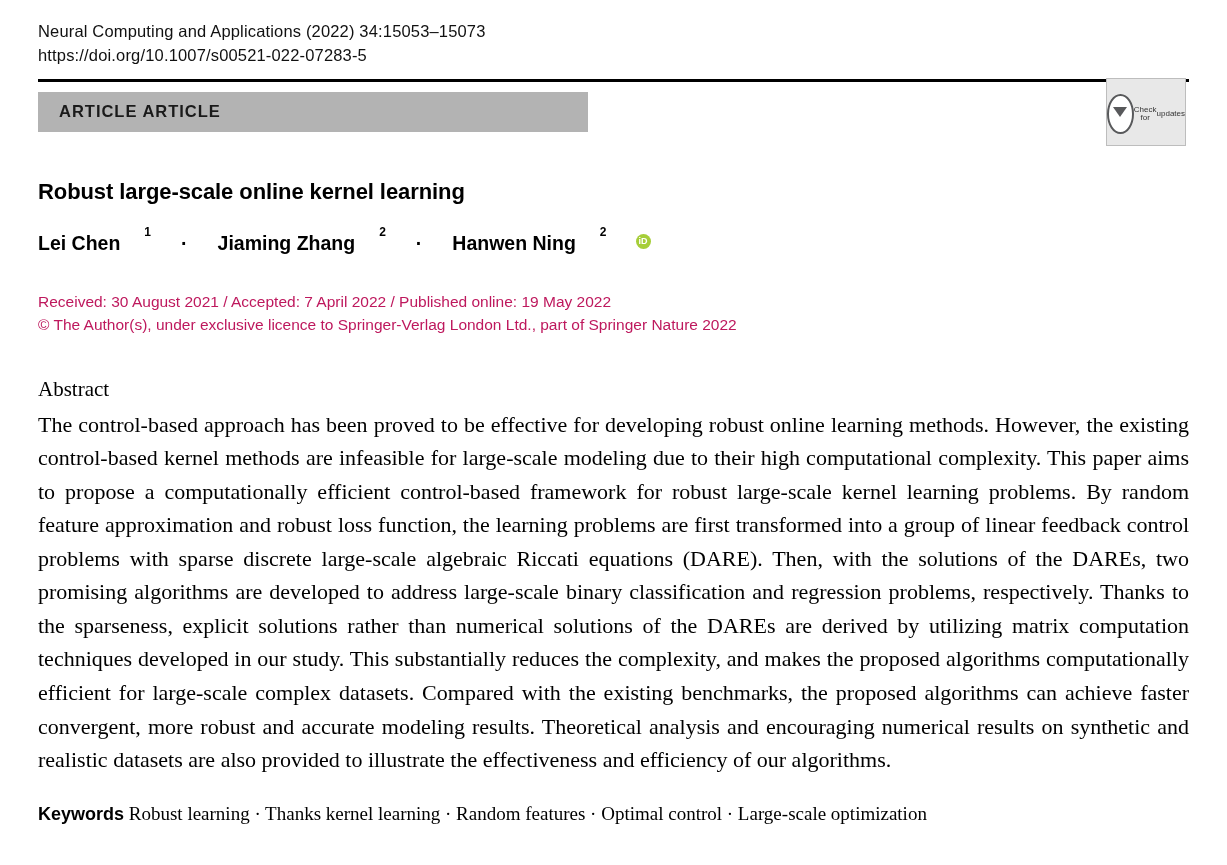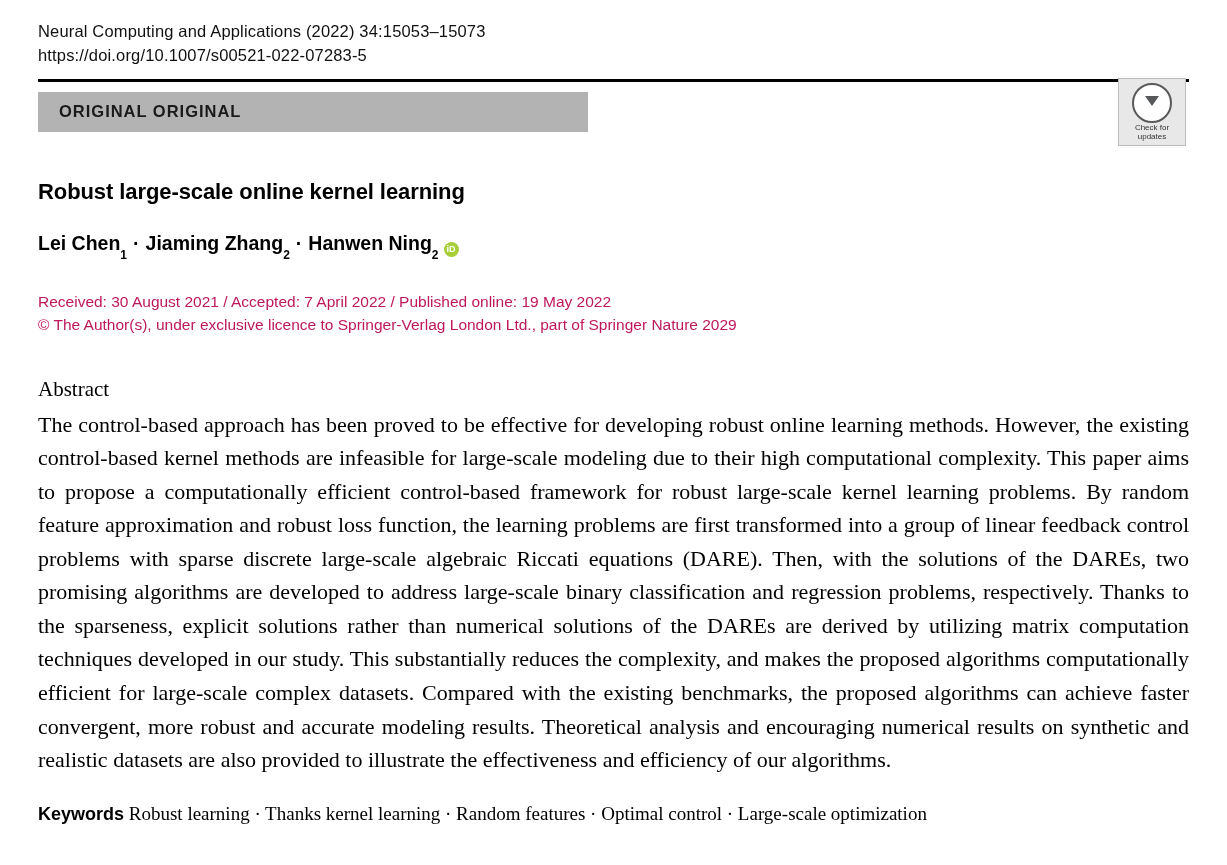--- a/index.html
+++ b/index.html
@@ -61,27 +61,26 @@
     font-weight: bold;
     letter-spacing: 0.06em;
     color: #1a1a1a;
   }
 
   
   .crossmark {
     position: absolute;
     right: 3px;
     top: -14px;
-    width: 68px;
+    width: 80px;
     height: 68px;
     background: #e8e8e8;
     border: 1px solid #bdbdbd;
     box-sizing: border-box;
     display: flex;
-    flex-direction: column;
     align-items: center;
     justify-content: flex-start;
     padding-top: 4px;
   }
   .crossmark .disc {
     width: 36px;
     height: 36px;
     border-radius: 50%;
     background: #ffffff;
     border: 2px solid #58595b;
@@ -119,22 +118,23 @@
     line-height: 1.15;
   }
 
   
   .authors {
     margin-top: 28px;
     font-size: 19.5px;
     font-weight: bold;
     color: #000;
     display: flex;
-    align-items: flex-end;
+    align-items: flex-start;
     flex-wrap: wrap;
+    gap: 24px;
   }
   .authors sup {
     font-size: 12px;
     font-weight: bold;
     vertical-align: super;
     line-height: 0;
   }
   .sep {
     padding: 0 6px;
     font-weight: bold;
@@ -207,21 +207,21 @@
 
   <div class="journal-ref">
     <div>Neural Computing and Applications (2022) 34:15053–15073</div>
     <div>https://doi.org/10.1007/s00521-022-07283-5</div>
   </div>
 
   <div class="rule"></div>
 
   <div class="banner-row">
     <div class="banner">
-      <span class="banner-label">ORIGINAL ORIGINAL</span>
+      <span class="banner-label">ARTICLE ARTICLE</span>
     </div>
 
     <div class="crossmark">
       <div class="disc"></div>
       <div class="cm-text">Check for</div>
       <div class="cm-text">updates</div>
     </div>
   </div>
 
   <div class="title">Robust large-scale online kernel learning</div>
@@ -233,21 +233,21 @@
     <span>Jiaming Zhang</span>
       <sup>2</sup>
     <span class="sep">·</span>
     <span>Hanwen Ning</span>
       <sup>2</sup>
       <span class="orcid"></span>
   </div>
 
   <div class="received">
     <div>Received: 30 August 2021 / Accepted: 7 April 2022 / Published online: 19 May 2022</div>
-    <div>© The Author(s), under exclusive licence to Springer-Verlag London Ltd., part of Springer Nature 2029</div>
+    <div>© The Author(s), under exclusive licence to Springer-Verlag London Ltd., part of Springer Nature 2022</div>
   </div>
 
   <div class="abstract-heading">Abstract</div>
   <div class="abstract-body">The control-based approach has been proved to be effective for developing robust online learning methods. However, the existing control-based kernel methods are infeasible for large-scale modeling due to their high computational complexity. This paper aims to propose a computationally efficient control-based framework for robust large-scale kernel learning problems. By random feature approximation and robust loss function, the learning problems are first transformed into a group of linear feedback control problems with sparse discrete large-scale algebraic Riccati equations (DARE). Then, with the solutions of the DAREs, two promising algorithms are developed to address large-scale binary classification and regression problems, respectively. Thanks to the sparseness, explicit solutions rather than numerical solutions of the DAREs are derived by utilizing matrix computation techniques developed in our study. This substantially reduces the complexity, and makes the proposed algorithms computationally efficient for large-scale complex datasets. Compared with the existing benchmarks, the proposed algorithms can achieve faster convergent, more robust and accurate modeling results. Theoretical analysis and encouraging numerical results on synthetic and realistic datasets are also provided to illustrate the effectiveness and efficiency of our algorithms.</div>
 
   <div class="keywords">
     <span class="kw-label">Keywords</span>
     <span>Robust learning · Thanks kernel learning · Random features · Optimal control · Large-scale optimization</span>
   </div>
 

